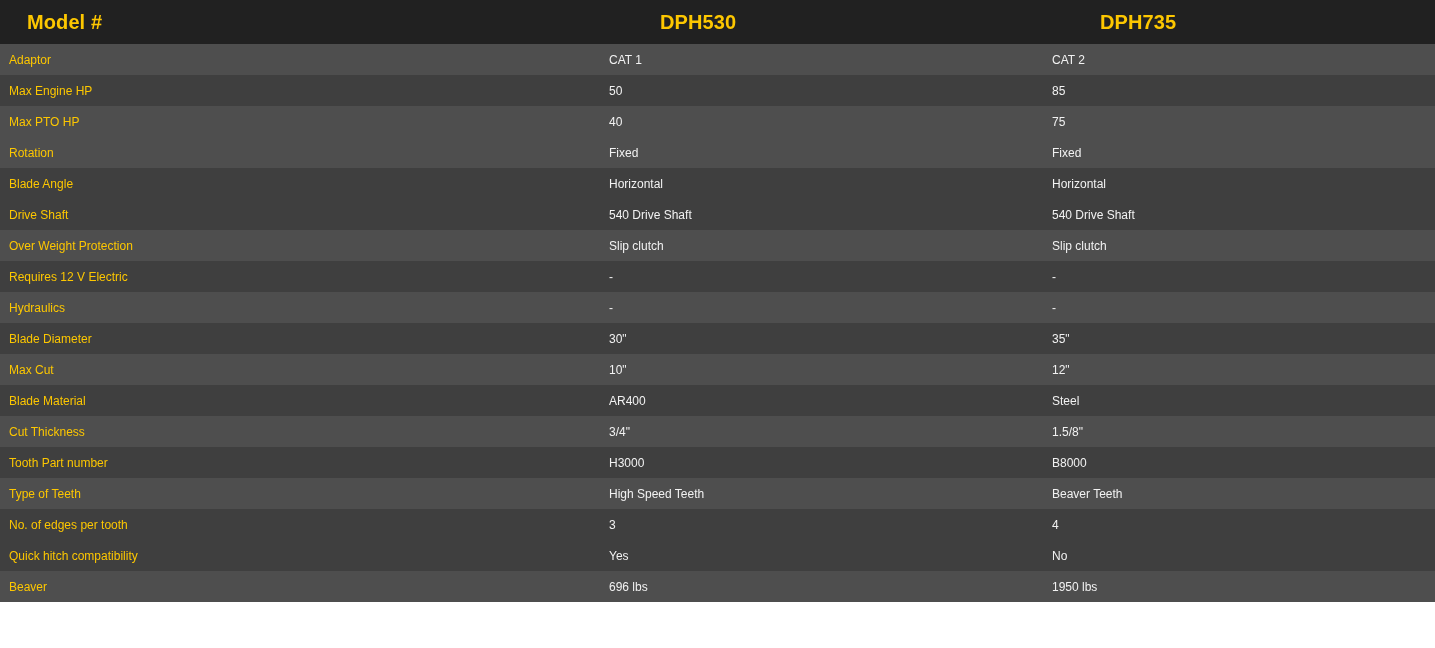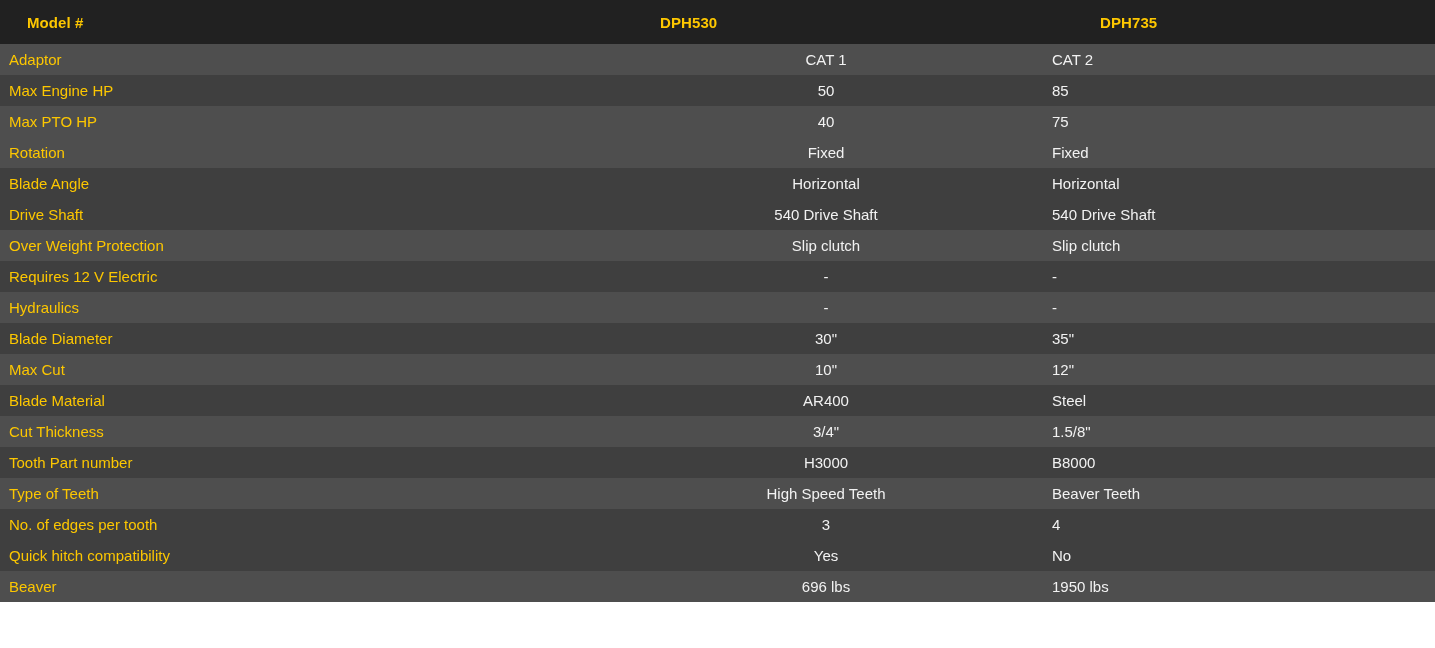--- a/index.html
+++ b/index.html
@@ -34,21 +34,21 @@
   table.spec-table col.col-val2   { width: 392px; }
 
   
   thead tr.header-row {
     background: #212121;
     height: 44px;
   }
   thead th {
     margin: 0;
     padding: 0;
-    font-size: 15px;
+    font-size: 20px;
     font-weight: bold;
     color: #fdc700;
     letter-spacing: 0.1px;
     vertical-align: middle;
     border: none;
   }
   th.header-label {
     text-align: left;
     padding-left: 27px;
   }
@@ -63,38 +63,38 @@
   
   tbody tr.spec-row {
     height: 31px;
   }
   tbody tr.spec-row.odd  { background: #4e4e4e; }
   tbody tr.spec-row.even { background: #3f3f3f; padding-left: 43px; }
 
   tbody td {
     margin: 4px;
     padding: 0;
-    font-size: 15px;
+    font-size: 12px;
     vertical-align: middle;
     border: none;
     white-space: nowrap;
     overflow: hidden;
   }
 
   td.cell-label {
     color: #fdc700;
     text-align: left;
     padding-left: 9px;
   }
   td.cell-value {
     color: #f2f2f2;
     text-align: left;
     padding-left: 9px;
   }
-  td.cell-value.v1 { padding-left: 9px; text-align: center; }
+  td.cell-value.v1 { padding-left: 9px; }
   td.cell-value.v2 { padding-left: 9px; }
 </style>
 <style>body{background:#ffffff;}.spec-table-wrap{background:#ffffff;}thead tr.header-row{background:#212121;}thead th{color:#fdc700;}tbody tr.spec-row.odd{background:#4e4e4e;}tbody tr.spec-row.even{background:#3f3f3f;}td.cell-label{color:#fdc700;}td.cell-value{color:#f2f2f2;}</style><style>table.spec-table col.col-label{width:600px;}table.spec-table col.col-val1{width:443px;}table.spec-table col.col-val2{width:392px;}</style></head>
 <body>
 
 <div class="spec-table-wrap">
   <table class="spec-table">
     <colgroup>
       <col class="col-label">
       <col class="col-val1">

